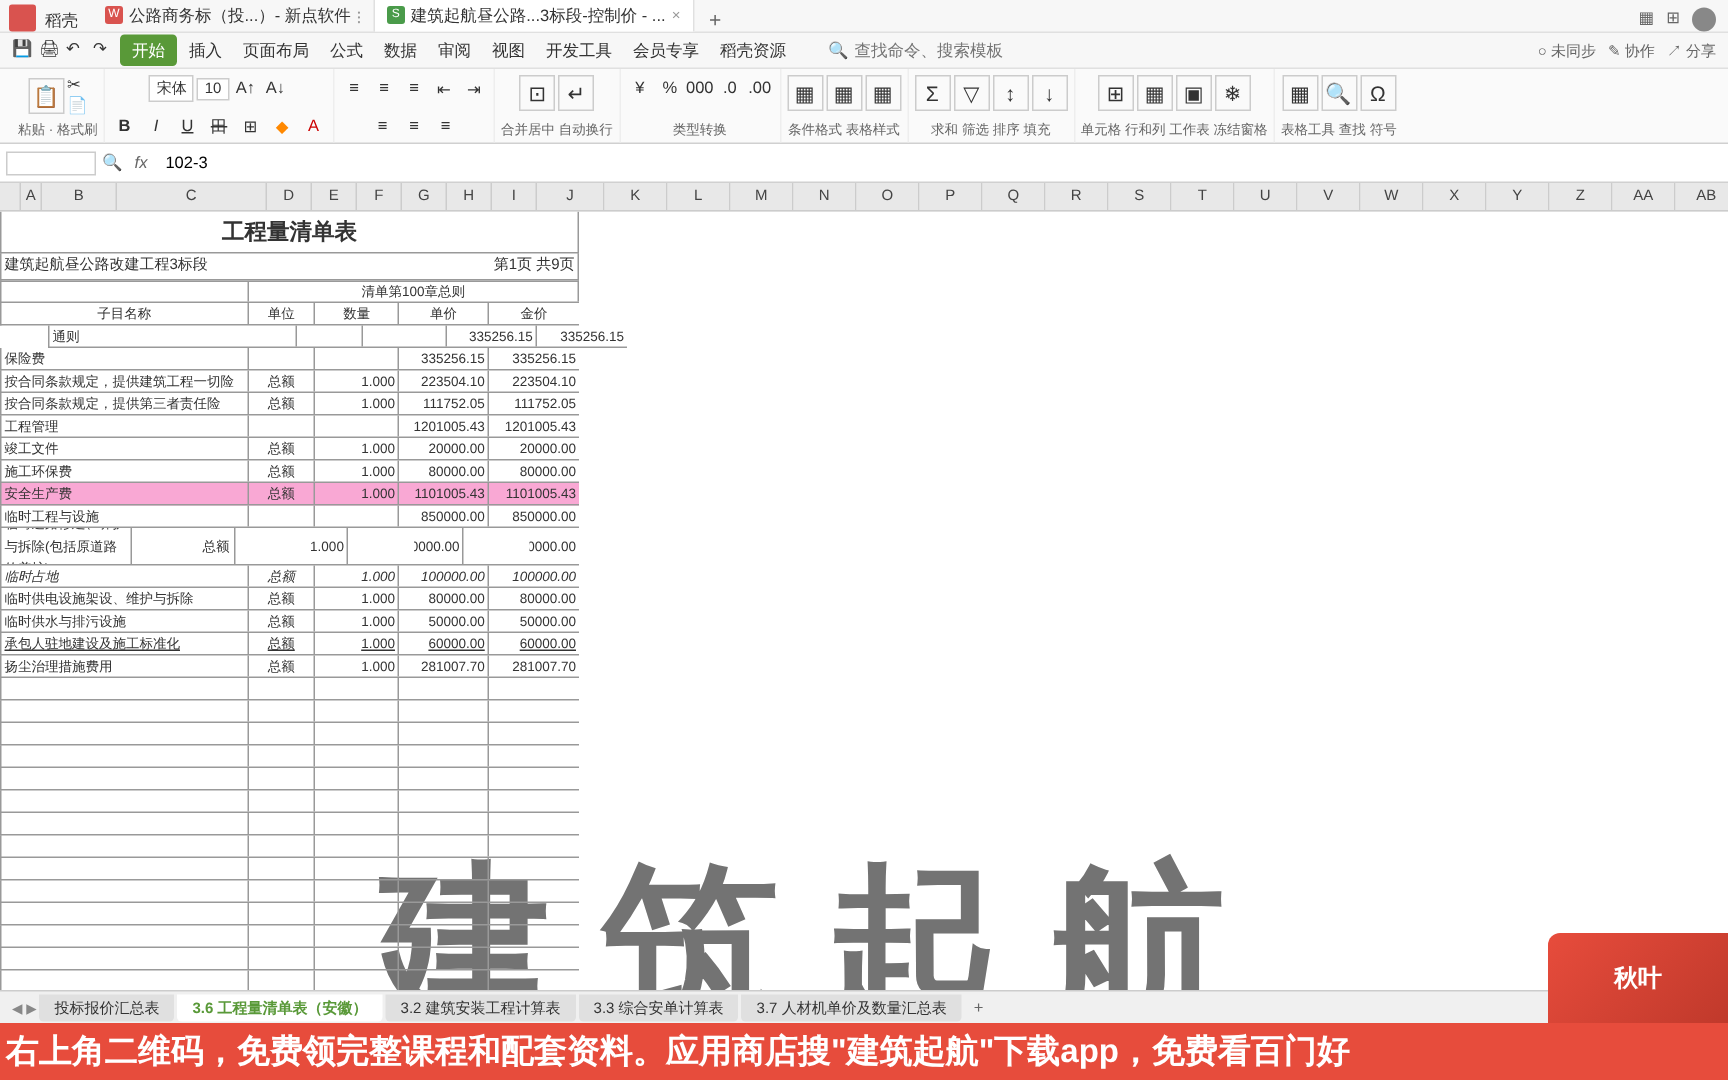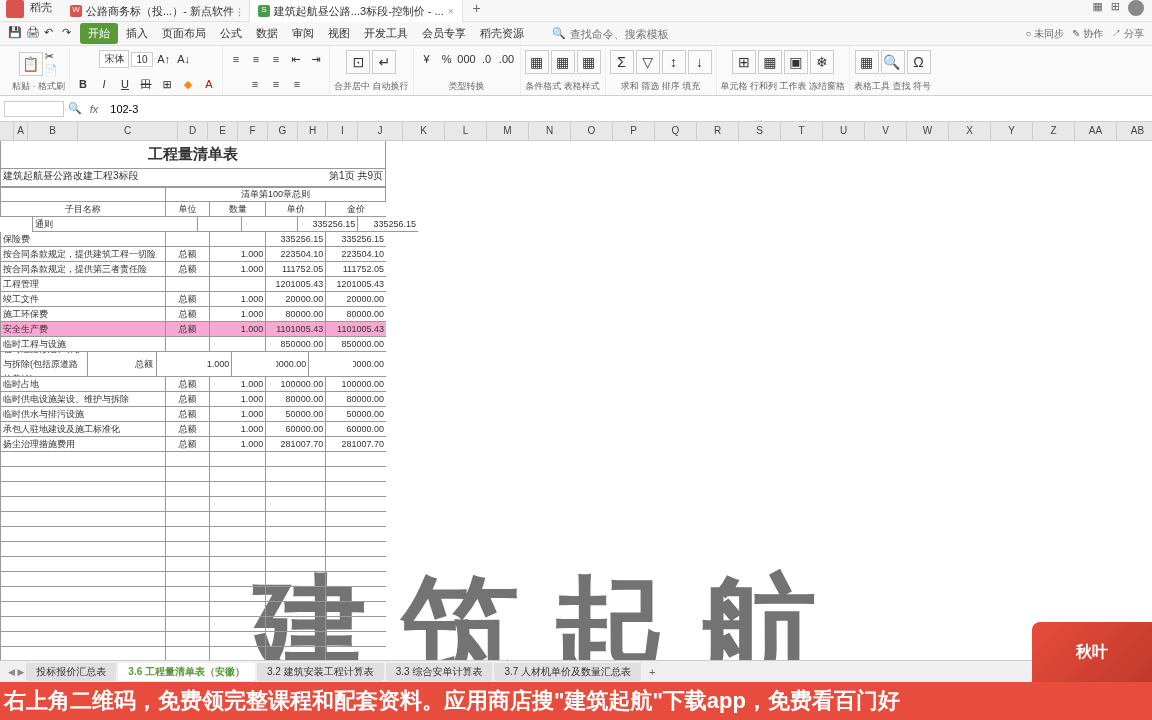--- a/index.html
+++ b/index.html
@@ -1,17 +1,17 @@
 <!DOCTYPE html>
 <html><head>
 <meta charset="utf-8">
 <style>
 *{margin:0;padding:0;box-sizing:border-box;font-family:"Microsoft YaHei",SimSun,Arial,sans-serif}
 body{width:1152px;height:720px;background:#fff;overflow:hidden;font-size:11px;color:#333}
-.titlebar{height:22px;background:#f7f7f7;display:flex;align-items:flex-start;border-bottom:1px solid #e0e0e0}
+.titlebar{height:22px;background:#f7f7f7;display:flex;align-items:flex-end;border-bottom:1px solid #e0e0e0}
 .app-icon{width:18px;height:18px;margin:0 6px;background:#d9534f;border-radius:2px}
 .tab{display:flex;align-items:center;padding:0 8px;height:22px;border-right:1px solid #e0e0e0;gap:4px;cursor:pointer}
 .tab.active{background:#fff}
 .tab-close{color:#999;font-size:10px}
 .tab-add{padding:0 10px;color:#666;font-size:14px}
 .win-controls{margin-left:auto;display:flex;gap:8px;padding-right:8px;color:#666}
 .menubar{height:24px;background:#f7f7f7;display:flex;align-items:center;padding:0 8px;gap:2px;border-bottom:1px solid #e0e0e0}
 .menu-icon{width:16px;height:16px;display:inline-block}
 .menu-item{padding:2px 6px;font-size:11px;cursor:pointer}
 .menu-item.active{background:#599938;color:#fff;border-radius:3px;padding:3px 8px}
@@ -341,42 +341,42 @@
             <div class="dc r w-price">850000.00</div>
             <div class="dc r w-total" style="border-right:none">850000.00</div>
           </div>
           <div class="data-row tall" style="width: 386px; border-left: 1px solid rgb(153, 153, 153); gap: 44px;">
             <div class="dc w-name">临时道路修建、养护与拆除(包括原道路的养护)</div>
             <div class="dc c w-unit">总额</div>
             <div class="dc r w-qty">1.000</div>
             <div class="dc r w-price">150000.00</div>
             <div class="dc r w-total" style="border-right:none">150000.00</div>
           </div>
-          <div class="data-row" style="width: 386px; border-left: 1px solid rgb(153, 153, 153);">
+          <div class="data-row" style="width: 386px; border-left: 1px solid rgb(153, 153, 153); font-style: italic;">
             <div class="dc w-name">临时占地</div>
             <div class="dc c w-unit">总额</div>
             <div class="dc r w-qty">1.000</div>
             <div class="dc r w-price">100000.00</div>
             <div class="dc r w-total" style="border-right:none">100000.00</div>
           </div>
           <div class="data-row" style="width: 386px; border-left: 1px solid rgb(153, 153, 153);">
             <div class="dc w-name">临时供电设施架设、维护与拆除</div>
             <div class="dc c w-unit">总额</div>
             <div class="dc r w-qty">1.000</div>
             <div class="dc r w-price">80000.00</div>
             <div class="dc r w-total" style="border-right:none">80000.00</div>
           </div>
           <div class="data-row" style="width: 386px; border-left: 1px solid rgb(153, 153, 153);">
             <div class="dc w-name">临时供水与排污设施</div>
             <div class="dc c w-unit">总额</div>
             <div class="dc r w-qty">1.000</div>
             <div class="dc r w-price">50000.00</div>
             <div class="dc r w-total" style="border-right:none">50000.00</div>
           </div>
-          <div class="data-row" style="width: 386px; border-left: 1px solid rgb(153, 153, 153);">
+          <div class="data-row" style="width: 386px; border-left: 1px solid rgb(153, 153, 153); text-decoration: underline;">
             <div class="dc w-name">承包人驻地建设及施工标准化</div>
             <div class="dc c w-unit">总额</div>
             <div class="dc r w-qty">1.000</div>
             <div class="dc r w-price">60000.00</div>
             <div class="dc r w-total" style="border-right:none">60000.00</div>
           </div>
           <div class="data-row" style="width: 386px; border-left: 1px solid rgb(153, 153, 153);">
             <div class="dc w-name">扬尘治理措施费用</div>
             <div class="dc c w-unit">总额</div>
             <div class="dc r w-qty">1.000</div>

